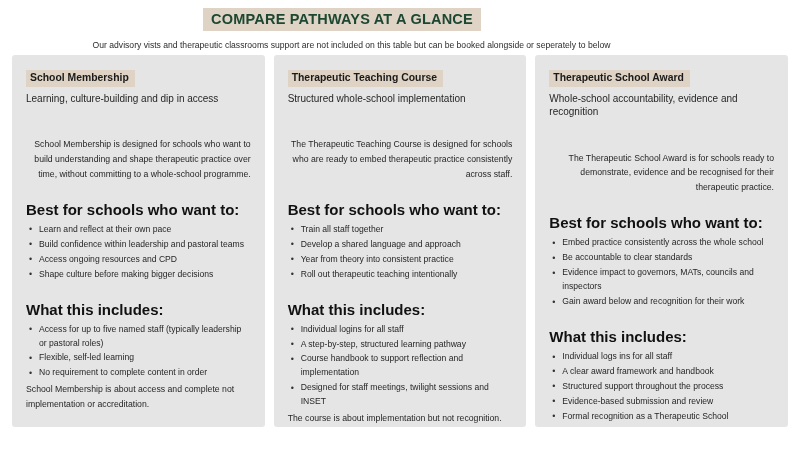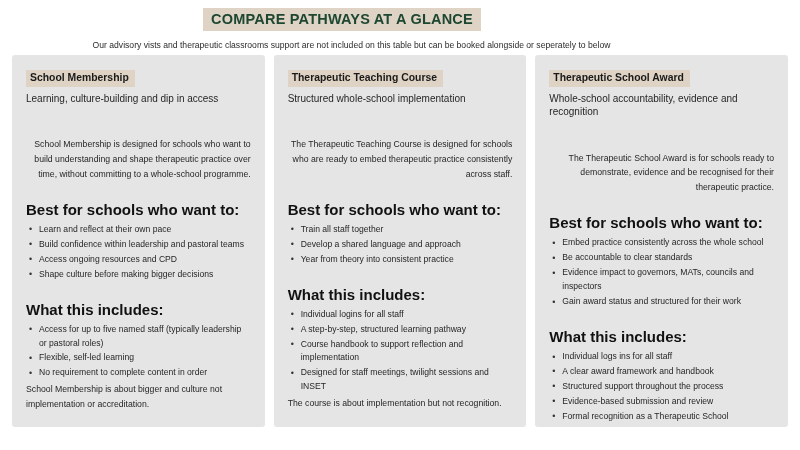--- a/index.html
+++ b/index.html
@@ -147,53 +147,54 @@
         <li>Build confidence within leadership and pastoral teams</li>
         <li>Access ongoing resources and CPD</li>
         <li>Shape culture before making bigger decisions</li>
       </ul>
       <p class="section-head">What this includes:</p>
       <ul class="bullets">
         <li>Access for up to five named staff (typically leadership or pastoral roles)</li>
         <li>Flexible, self-led learning</li>
         <li>No requirement to complete content in order</li>
       </ul>
-      <p class="panel-outro">School Membership is about bigger and culture not implementation or accreditation.</p>
+      <p class="panel-outro">School Membership is about access and complete not implementation or accreditation.</p>
     </div>
 
     <div class="panel">
       <div class="panel-title">Therapeutic Teaching Course</div>
       <p class="panel-sub">Structured whole-school implementation</p>
       <p class="panel-intro">The Therapeutic Teaching Course is designed for schools who are ready to embed therapeutic practice consistently across staff.</p>
       <p class="section-head">Best for schools who want to:</p>
       <ul class="bullets">
         <li>Train all staff together</li>
         <li>Develop a shared language and approach</li>
         <li>Year from theory into consistent practice</li>
+        <li>Roll out therapeutic teaching intentionally</li>
       </ul>
       <p class="section-head">What this includes:</p>
       <ul class="bullets">
         <li>Individual logins for all staff</li>
         <li>A step-by-step, structured learning pathway</li>
         <li>Course handbook to support reflection and implementation</li>
         <li>Designed for staff meetings, twilight sessions and INSET</li>
       </ul>
       <p class="panel-outro">The course is about implementation but not recognition.</p>
     </div>
 
     <div class="panel">
       <div class="panel-title">Therapeutic School Award</div>
       <p class="panel-sub">Whole-school accountability, evidence and recognition</p>
       <p class="panel-intro">The Therapeutic School Award is for schools ready to demonstrate, evidence and be recognised for their therapeutic practice.</p>
       <p class="section-head">Best for schools who want to:</p>
       <ul class="bullets">
         <li>Embed practice consistently across the whole school</li>
         <li>Be accountable to clear standards</li>
         <li>Evidence impact to governors, MATs, councils and inspectors</li>
-        <li>Gain award status and structured for their work</li>
+        <li>Gain award below and recognition for their work</li>
       </ul>
       <p class="section-head">What this includes:</p>
       <ul class="bullets">
         <li>Individual logs ins for all staff</li>
         <li>A clear award framework and handbook</li>
         <li>Structured support throughout the process</li>
         <li>Evidence-based submission and review</li>
         <li>Formal recognition as a Therapeutic School</li>
         <li>School Membership included for Year 1</li>
       </ul>

